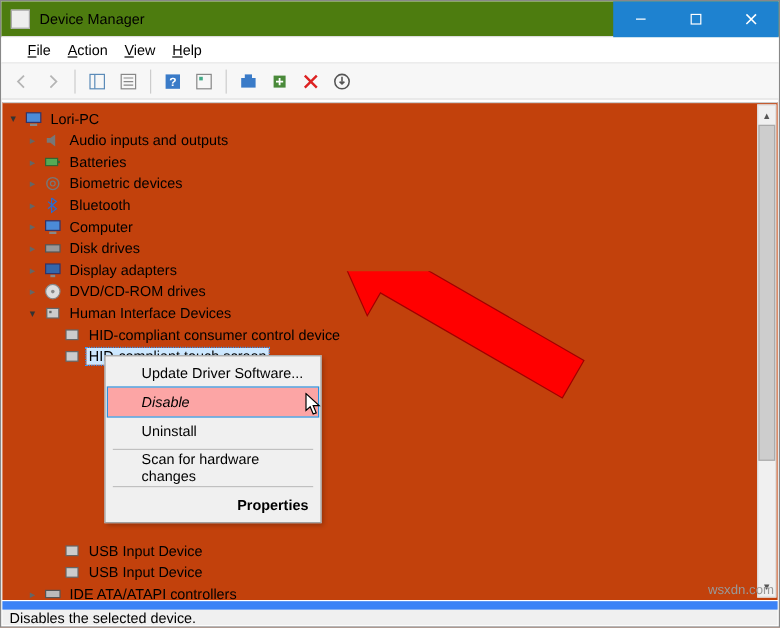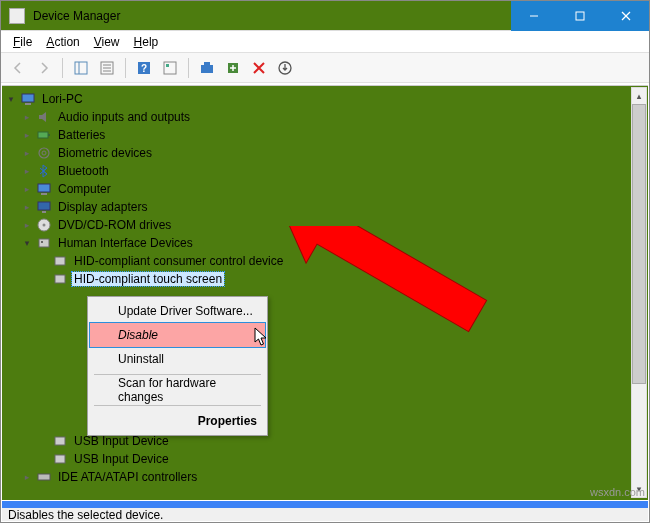--- a/index.html
+++ b/index.html
@@ -44,21 +44,21 @@
     display: flex;
     background: #1e82d0;
     height: 30px;
   }
   .titlebar .winbtn.close { }
   
   .menubar {
     height: 22px;
     display: flex;
     align-items: center;
-    padding: 0 6px;
+    padding: 0 16px;
     gap: 2px;
     border-bottom: 1px solid #e0e0e0;
     background: #fff;
   }
   .menubar .menu {
     padding: 2px 6px;
   }
   .menubar .menu u { text-decoration: underline; }
   
   .toolbar {
@@ -79,21 +79,21 @@
   .toolbar .sep {
     width: 1px; height: 20px; background: #ccc; margin: 0 3px;
   }
   .tb svg { width: 16px; height: 16px; }
   
   .tree-wrap {
     position: absolute;
     top: 84px; left: 1px; right: 1px; bottom: 22px;
     overflow: hidden;
     border-top: 1px solid #ccc;
-    background: #4d7c0f;
+    background: #c2410c;
   }
   .tree {
     padding: 4px 2px;
   }
   .row {
     display: flex;
     align-items: center;
     height: 18px;
     white-space: nowrap;
   }
@@ -375,20 +375,29 @@
       <span class="exp closed"></span>
       <span class="icon">
           <svg class="ic" viewBox="0 0 16 16">
             <rect x="2" y="3" width="12" height="8" fill="#4b8bd8" stroke="#336"></rect>
             <rect x="5" y="12" width="6" height="2" fill="#888"></rect>
           </svg>
         </span>
       <span class="label">Computer</span>
     </div>
 
+    <div class="row indent1">
+      <span class="exp closed"></span>
+      <span class="icon">
+          <svg class="ic" viewBox="0 0 16 16">
+            <rect x="2" y="5" width="12" height="6" fill="#999" stroke="#555"></rect>
+          </svg>
+        </span>
+      <span class="label">Disk drives</span>
+    </div>
 
     <div class="row indent1">
       <span class="exp closed"></span>
       <span class="icon">
           <svg class="ic" viewBox="0 0 16 16">
             <rect x="2" y="3" width="12" height="8" fill="#36a" stroke="#336"></rect>
             <rect x="6" y="12" width="4" height="2" fill="#888"></rect>
           </svg>
         </span>
       <span class="label">Display adapters</span>

